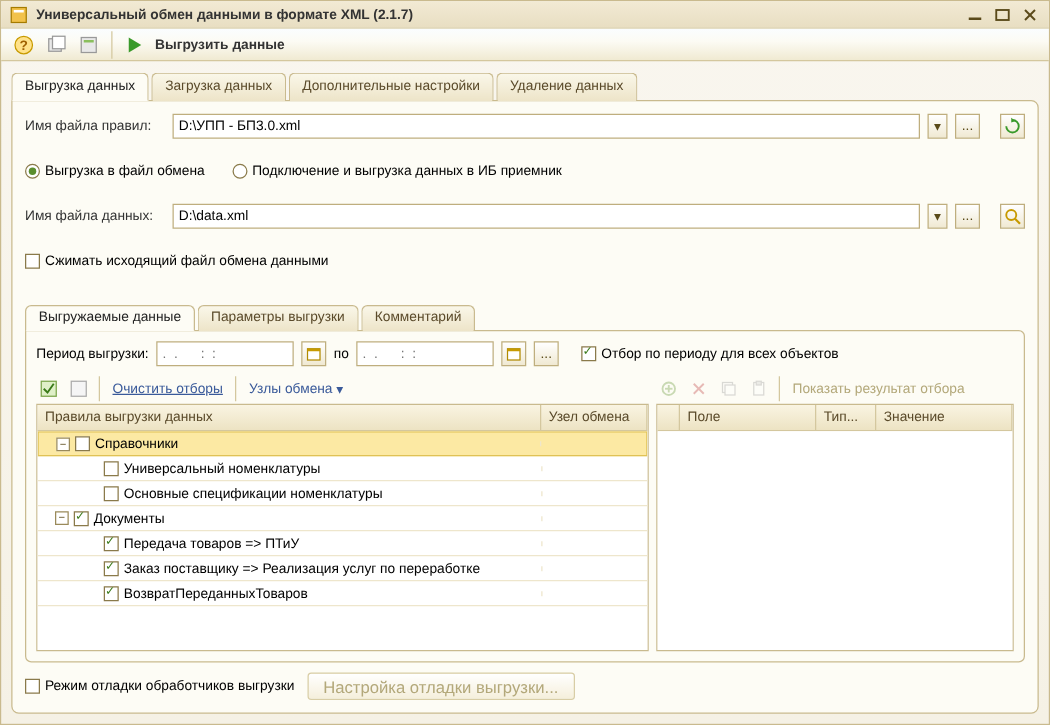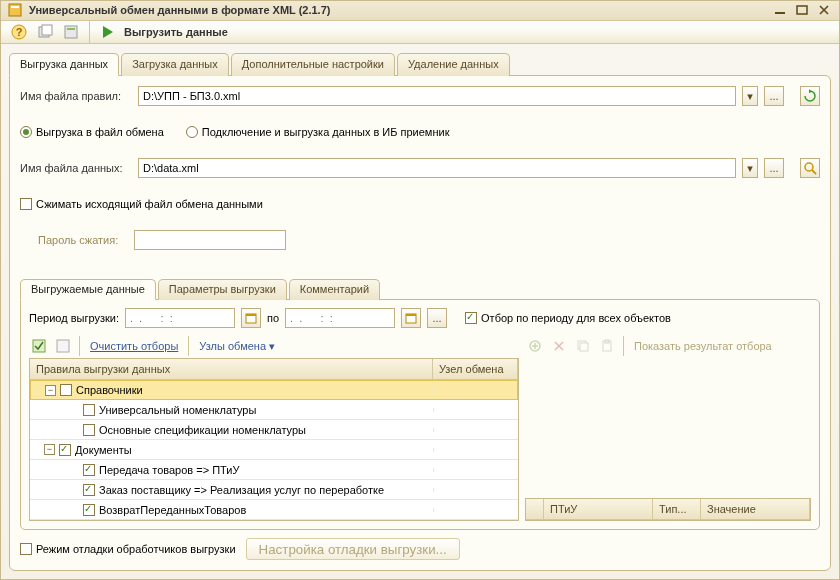--- a/index.html
+++ b/index.html
@@ -48,21 +48,21 @@
 
   .periodrow { display:flex; align-items:center; gap:6px; margin-bottom:6px; }
   .dateinp { width:110px; height:20px; border:1px solid #bfae7e; background:#fff; padding:2px 4px; color:#aaa; font-family:inherit; font-size:11px; }
   .calbtn { width:20px; height:20px; border:1px solid #bfae7e; background:linear-gradient(to bottom,#fff,#f0e9d2); display:flex; align-items:center; justify-content:center; cursor:pointer; }
 
   .gridtoolbar { display:flex; align-items:center; gap:4px; height:24px; }
   .gridtoolbar .sep { width:1px; height:20px; background:#d4c79e; margin:0 2px; }
   .linkbtn { color:#3a5a9a; text-decoration:underline; cursor:pointer; padding:0 4px; }
   .ddbtn { display:flex; align-items:center; gap:3px; color:#3a5a9a; cursor:pointer; padding:0 4px; }
 
-  .gridsplit { display:flex; gap:6px; flex:1; min-height:0;align-items:flex-end; }
+  .gridsplit { display:flex; gap:6px; flex:1; min-height:0; }
   .gridbox { border:1px solid #c9ba8e; background:#fff; display:flex; flex-direction:column; overflow:hidden; }
   .gridbox.left { flex: 0 0 490px; }
   .gridbox.right { flex: 1; }
   .gridhead { display:flex; background:linear-gradient(to bottom,#f9f4e2,#ede3c3); border-bottom:1px solid #d4c79e; }
   .ghcell { padding:4px 6px; border-right:1px solid #d4c79e; color:#5a4a2a; font-size:11px; }
   .gridbody { flex:1; overflow:auto; background:#fff; }
   .grow { display:flex; align-items:center; height:20px; border-bottom:1px solid #eee6cc; }
   .grow.sel { background:#fce9a3; border:1px solid #e0c255; }
   .gcell { padding:2px 4px; display:flex; align-items:center; gap:4px; font-size:11px; }
   .gcell.c1 { flex:1; }
@@ -190,24 +190,20 @@
         </div>
       </div>
 
       <div class="row">
         <label style="display:flex;align-items:center;cursor:pointer">
           <span class="chk"></span>
           <span>Сжимать исходящий файл обмена данными</span>
         </label>
       </div>
 
-      <div class="row indented">
-        <span class="lbl compress-label" style="min-width:90px">Пароль сжатия:</span>
-        <input class="txt" style="flex: 0 0 130px;" disabled="">
-      </div>
 
       <div style="height:8px"></div>
 
       <div class="innertabs">
         <div class="innertab active">Выгружаемые данные</div>
         <div class="innertab">Параметры выгрузки</div>
         <div class="innertab">Комментарий</div>
       </div>
 
       <div class="innerpane">
@@ -358,21 +354,21 @@
                     <span>ВозвратПереданныхТоваров</span>
                   </div>
                   <div class="gcell c2"></div>
                 </div>
               </div>
           </div>
 
           <div class="gridbox right">
             <div class="gridhead rgridhead">
               <div class="ghcell r1"></div>
-              <div class="ghcell r2">ПТиУ</div>
+              <div class="ghcell r2">Поле</div>
               <div class="ghcell r3">Тип...</div>
               <div class="ghcell r4">Значение</div>
             </div>
             <div class="gridbody"></div>
           </div>
         </div>
       </div>
 
       <div class="footer">
         <label style="display:flex;align-items:center;cursor:pointer">

